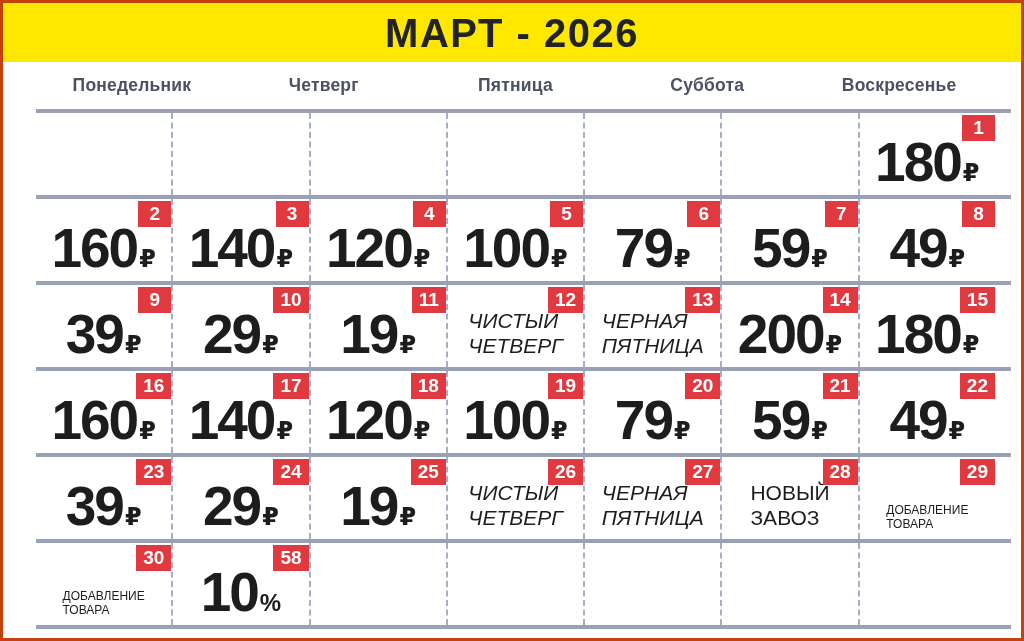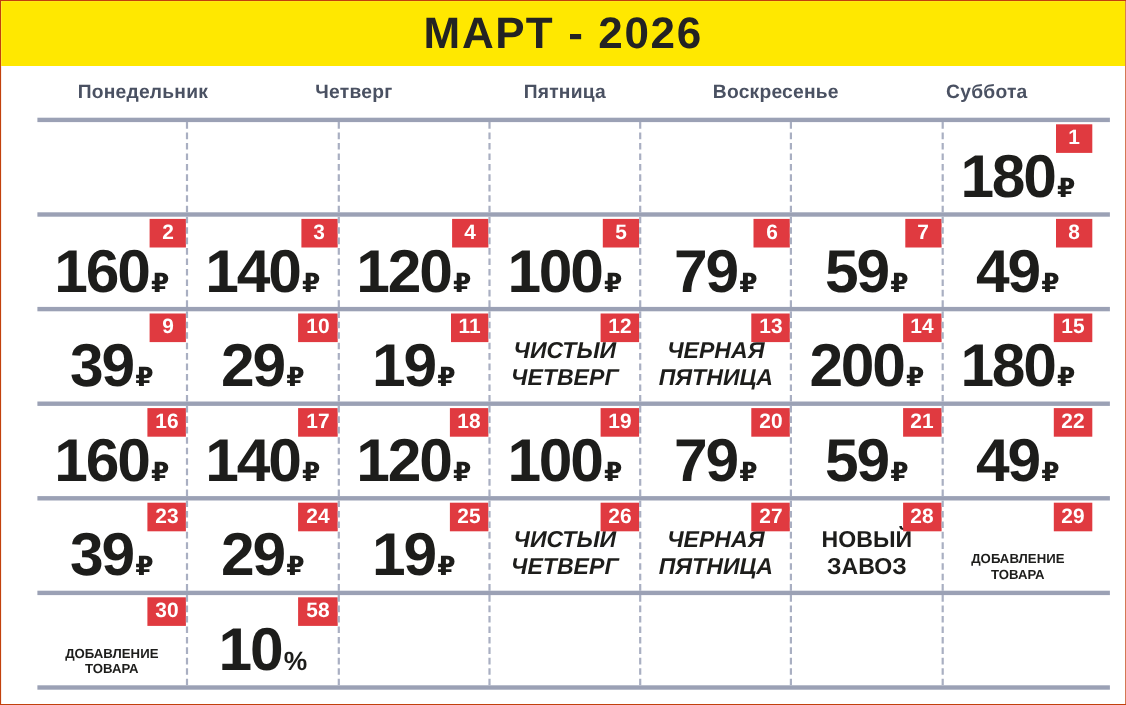--- a/index.html
+++ b/index.html
@@ -1,18 +1,18 @@
 <!DOCTYPE html>
 <html style="--banner_bg: #FFE800; --banner_fg: #232323; --badge_bg: #E03A40; --badge_fg: #FFFFFF; --line: #9BA1B5; --dash: #A9AFC2; --weekday_fg: #4A5162; --text: #1D1D1B;"><head>
 <meta charset="utf-8">
 <style>
   html,body{margin:0;padding:0;background:#fff;}
   .page{
     position:relative;width:1024px;height:641px;background:#ffffff;
-    border:1px solid #c2410c;box-sizing:border-box;overflow:hidden;
+    border:3px solid #c2410c;box-sizing:border-box;overflow:hidden;
     font-family:"Liberation Sans","DejaVu Sans",sans-serif;
   }
   .banner{
     height:59px;background:var(--banner_bg);
     display:flex;align-items:center;justify-content:center;
   }
   .banner .title{
     font-size:40px;font-weight:800;color:var(--banner_fg);
     letter-spacing:1.5px;line-height:1;
   }
@@ -43,39 +43,39 @@
     font-weight:700;font-size:19px;line-height:26px;text-align:center;
   }
   .price{
     color:var(--text);font-weight:800;font-size:55px;line-height:0.9;
     letter-spacing:-2px;white-space:nowrap;
   }
   .price .unit{
     font-size:24px;letter-spacing:0;margin-left:2px;font-weight:800;
   }
   .label{
-    color:var(--text);font-weight:700;font-size:21px;line-height:1.18;
-    text-align:center;white-space:nowrap;
+    color:var(--text);font-weight:400;font-size:21px;line-height:1.18;
+    white-space:nowrap;
   }
   .label.italic{font-style:italic;}
   .label.small{font-size:12px;}
 </style>
 </head>
 <body>
 
 <div class="page">
   <div class="banner">
     <div class="title">МАРТ - 2026</div>
   </div>
   <div class="weekday-row">
       <div class="weekday">Понедельник</div>
       <div class="weekday">Четверг</div>
       <div class="weekday">Пятница</div>
+      <div class="weekday">Суббота</div>
       <div class="weekday">Воскресенье</div>
-      <div class="weekday">Суббота</div>
     </div>
   <div class="grid">
       <div class="week-row">
         <div class="cell"></div>
         <div class="cell divided"></div>
         <div class="cell divided"></div>
         <div class="cell divided"></div>
         <div class="cell divided"></div>
         <div class="cell divided"></div>
         <div class="cell divided">

